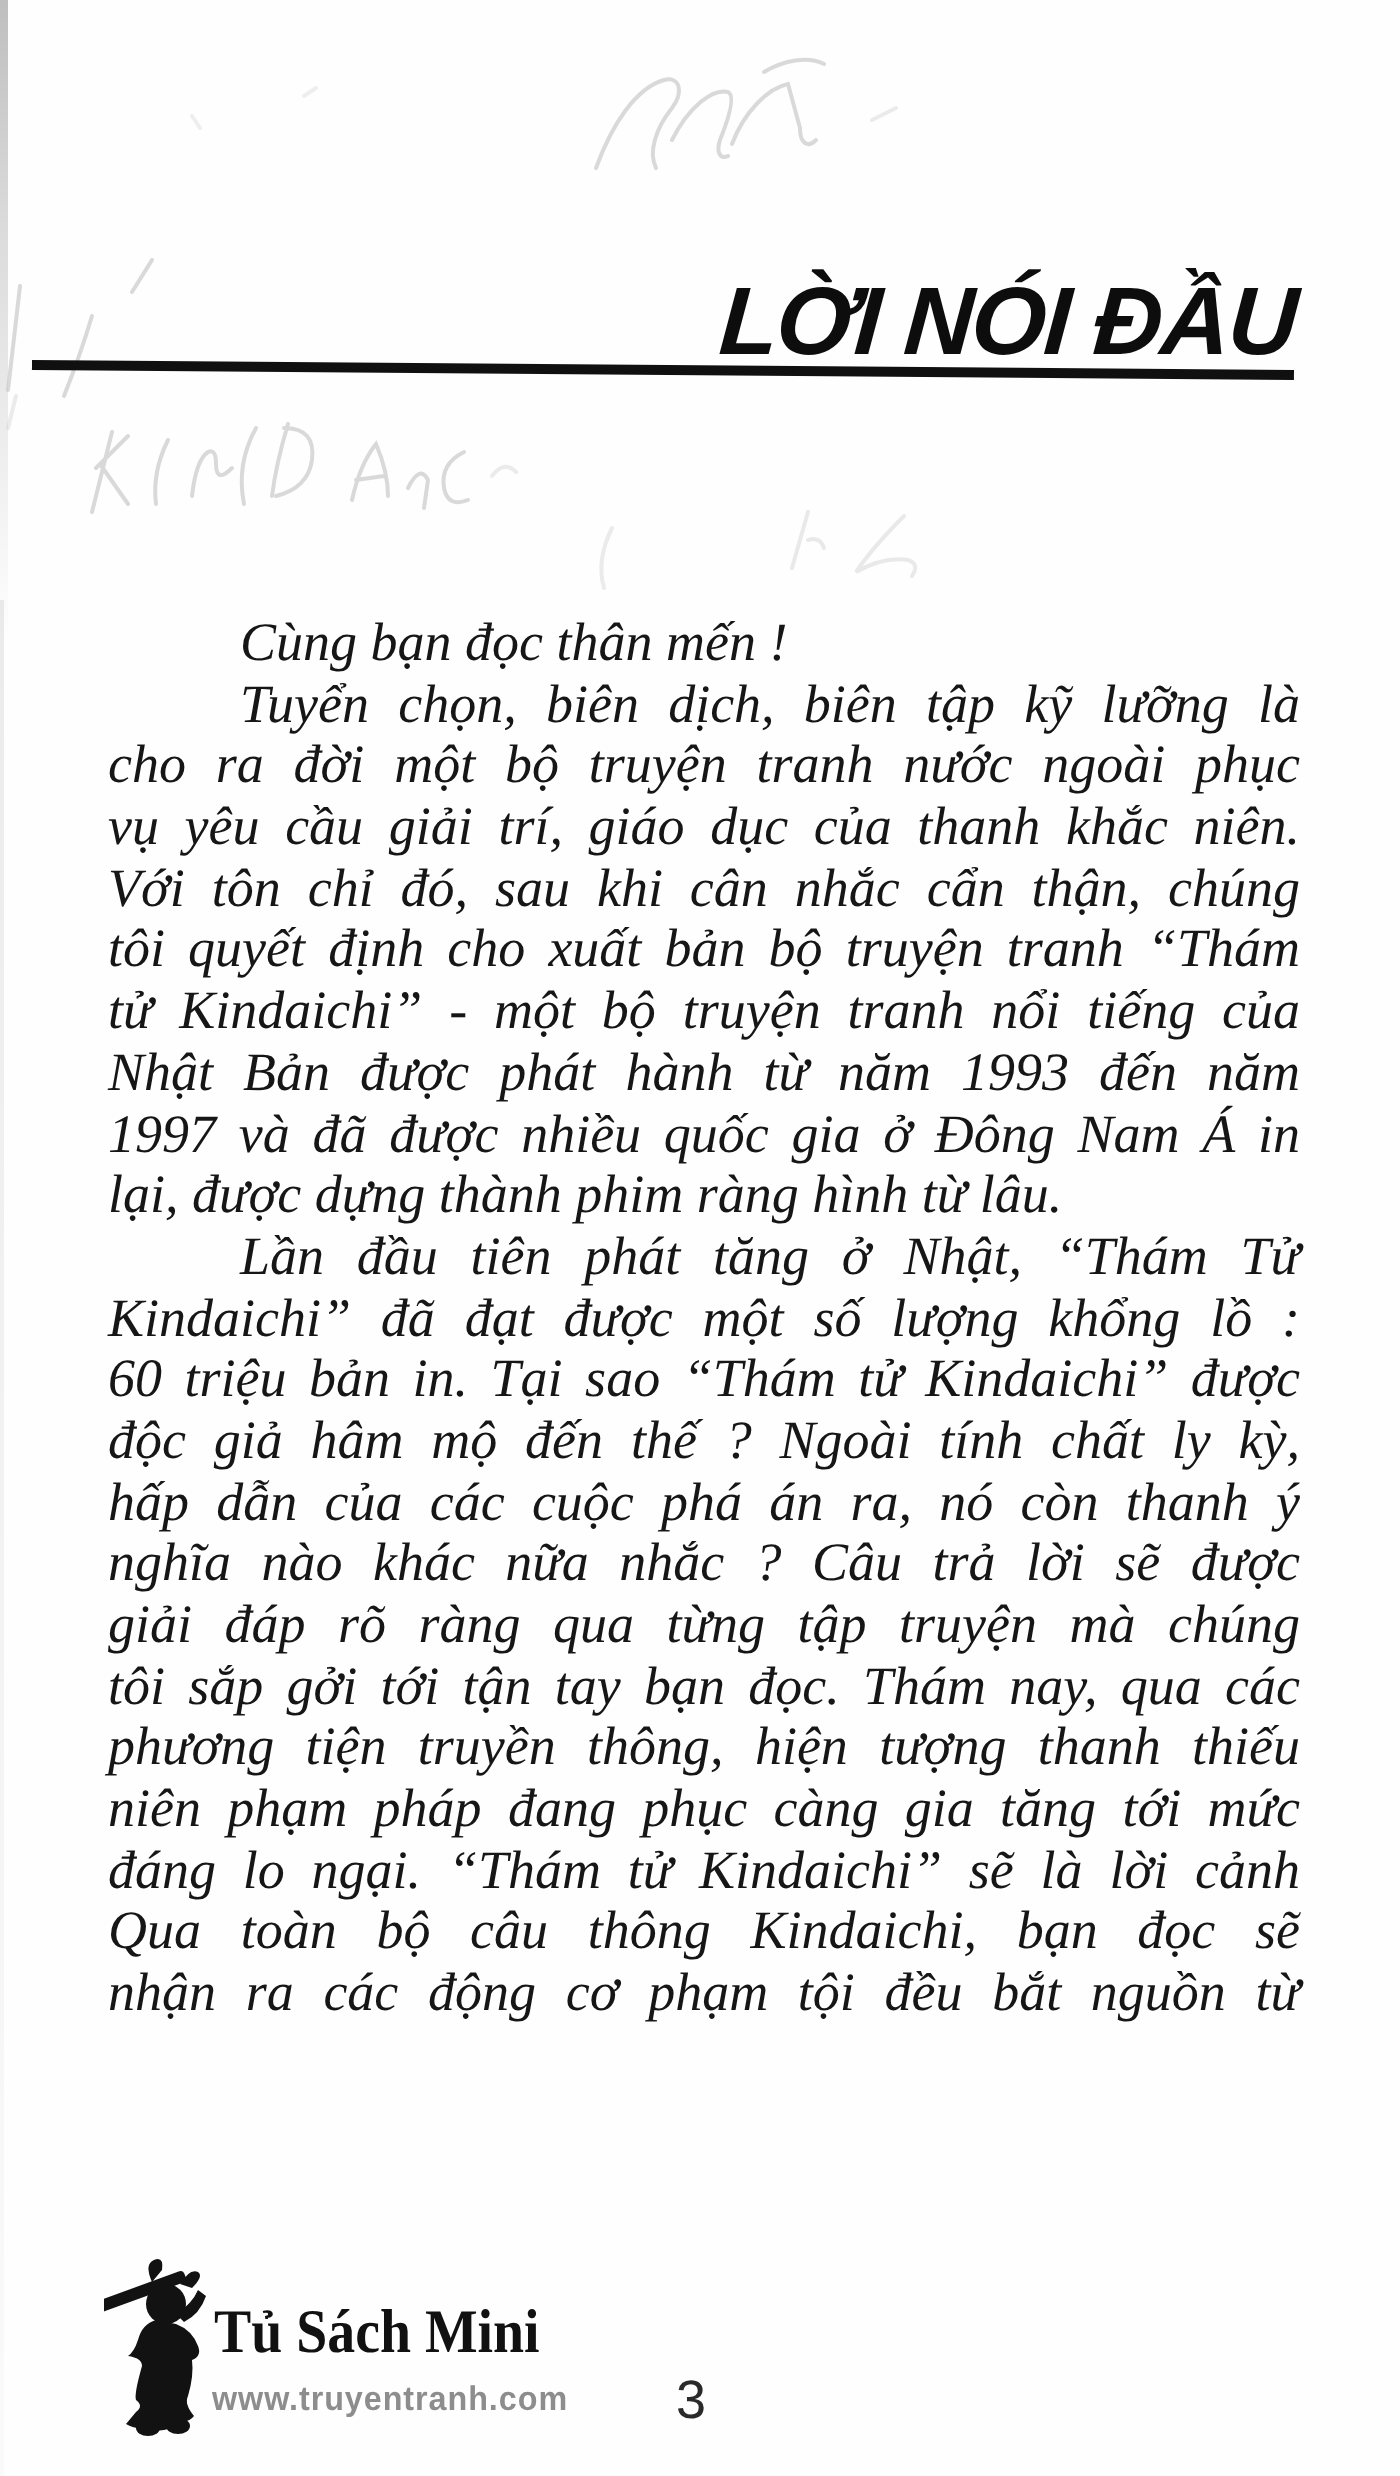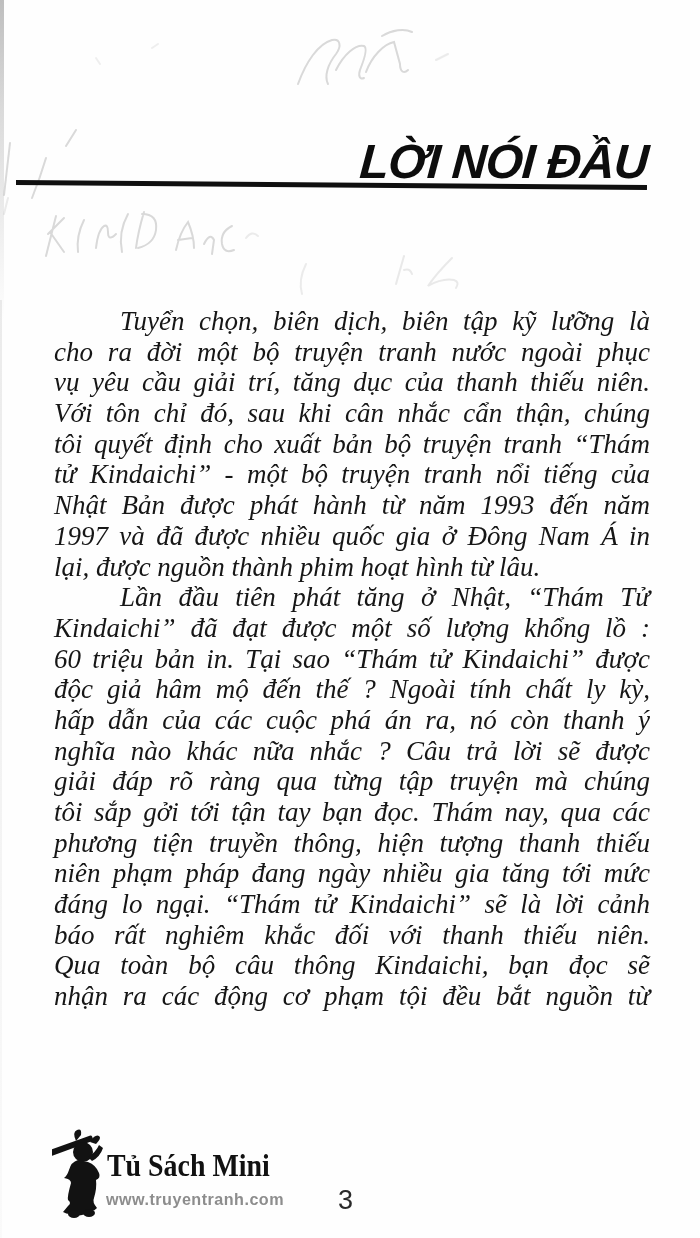--- a/index.html
+++ b/index.html
@@ -85,41 +85,41 @@
       <path d="M404,270 q6,-2 8,4" opacity="0.55"></path>
       <path d="M452,258 q-16,16 -24,28 q14,-8 26,-6 q6,2 2,8" opacity="0.55"></path>
       <path d="M306,264 q-8,16 -4,30" opacity="0.5"></path>
     </g>
   </svg>
 
   <div class="title">LỜI NÓI ĐẦU</div>
   <div class="title-rule"></div>
 
   <div class="body-text">
+      <div class="line indent">Cùng bạn đọc thân mến !</div>
       <div class="line indent just">Tuyển chọn, biên dịch, biên tập kỹ lưỡng là</div>
       <div class="line just">cho ra đời một bộ truyện tranh nước ngoài phục</div>
-      <div class="line just">vụ yêu cầu giải trí, tăng dục của thanh thiếu niên.</div>
+      <div class="line just">vụ yêu cầu giải trí, giáo dục của thanh khắc niên.</div>
       <div class="line just">Với tôn chỉ đó, sau khi cân nhắc cẩn thận, chúng</div>
       <div class="line just">tôi quyết định cho xuất bản bộ truyện tranh “Thám</div>
       <div class="line just">tử Kindaichi” - một bộ truyện tranh nổi tiếng của</div>
       <div class="line just">Nhật Bản được phát hành từ năm 1993 đến năm</div>
       <div class="line just">1997 và đã được nhiều quốc gia ở Đông Nam Á in</div>
-      <div class="line">lại, được nguồn thành phim hoạt hình từ lâu.</div>
+      <div class="line">lại, được dựng thành phim ràng hình từ lâu.</div>
       <div class="line indent just">Lần đầu tiên phát tăng ở Nhật, “Thám Tử</div>
       <div class="line just">Kindaichi” đã đạt  được một số lượng khổng lồ :</div>
       <div class="line just">60 triệu bản in. Tại sao “Thám tử Kindaichi” được</div>
       <div class="line just">độc giả hâm mộ đến thế ? Ngoài tính chất ly kỳ,</div>
       <div class="line just">hấp dẫn của các cuộc phá án ra, nó còn thanh ý</div>
       <div class="line just">nghĩa nào khác nữa nhắc ? Câu trả lời sẽ được</div>
       <div class="line just">giải đáp rõ ràng qua từng tập truyện mà chúng</div>
       <div class="line just">tôi sắp gởi tới tận tay bạn đọc. Thám nay, qua các</div>
       <div class="line just">phương tiện truyền thông, hiện tượng thanh thiếu</div>
-      <div class="line just">niên phạm pháp đang ngày nhiều gia tăng tới mức</div>
+      <div class="line just">niên phạm pháp đang phục càng gia tăng tới mức</div>
       <div class="line just">đáng lo ngại. “Thám tử Kindaichi” sẽ là lời cảnh</div>
-      <div class="line just">báo rất nghiêm khắc  đối với thanh thiếu niên.</div>
       <div class="line just">Qua toàn bộ câu thông Kindaichi, bạn đọc sẽ</div>
       <div class="line just">nhận ra các động cơ phạm tội đều bắt nguồn từ</div>
     </div>
 
   <svg class="logo-figure" viewBox="0 0 60 92">
     <g fill="#121212">
       <rect x="-4" y="15" width="46" height="6" rx="2" transform="rotate(-20 18 18)"></rect>
       <circle cx="31" cy="24" r="10"></circle>
       <path d="M24 13 q-4 -9 1 -11 q5 -2 4 5 z"></path>
       <path d="M38 14 q5 -8 9 -6 q3 2 -3 8 z"></path>

